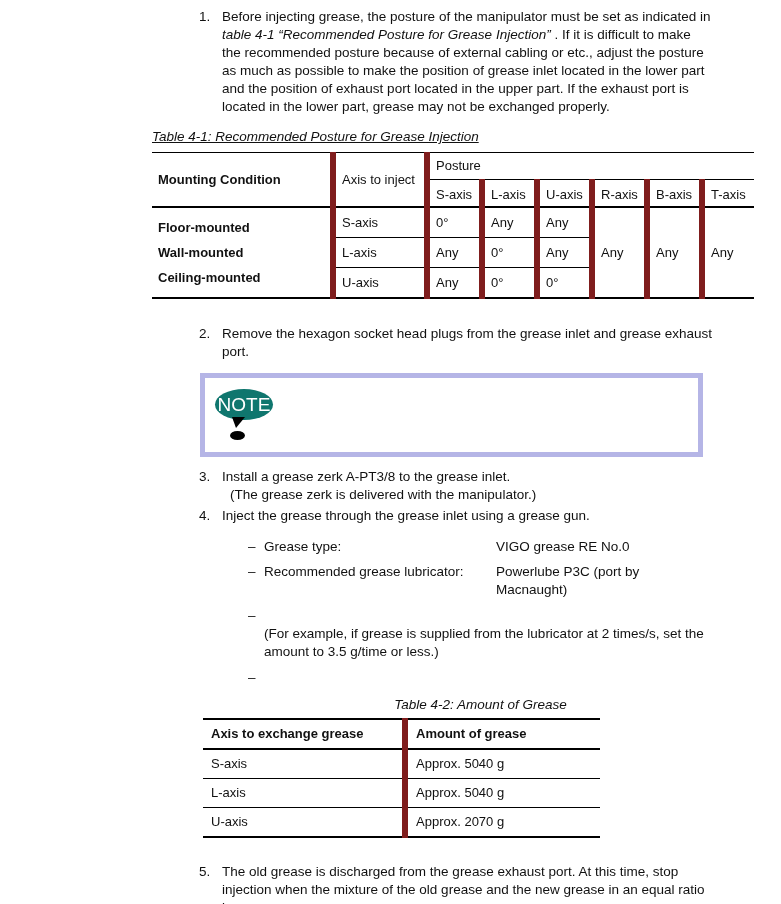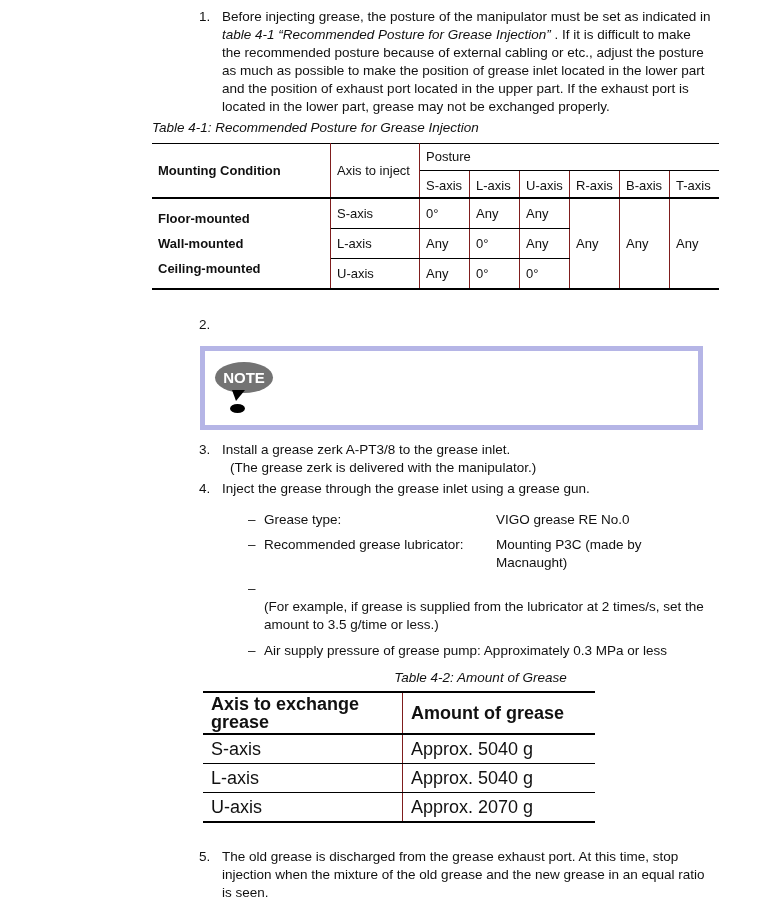--- a/index.html
+++ b/index.html
@@ -15,66 +15,66 @@
   .sbody{ width:491px; }
   .s1 { margin:8px 0 0 199px; }
   .s2 { margin:26px 0 0 199px; }
   .s3 { margin:11px 0 0 199px; }
   .s4 { margin:3px 0 0 199px; }
   .s5 { margin:25px 0 0 199px; }
   .indent2 { margin-left:8px; }
   .ital { font-style:italic; }
 
   
-  .caption { font-style:italic; margin:3px 0 0 152px; }
+  .caption { font-style:italic; margin:12px 0 0 152px;text-decoration:underline; }
   .caption2 { font-style:italic; margin:9px 0 0 180px;text-align:center; }
 
   
   table { border-collapse:collapse; }
   .t1 { margin:6px 0 0 152px; font-size:13px; }
   .t1 th, .t1 td { font-weight:normal; text-align:left; padding:2px 6px; vertical-align:middle; }
   .t1 .bold { font-weight:bold; }
-  .br  { border-right:1px solid #7f1d1d; }
+  .br  { border-right:6px solid #7f1d1d; }
   .bb1 { border-bottom:1px solid #000; }
   .bb2 { border-bottom:2px solid #000; }
   .bt1 { border-top:1px solid #000; }
   .posture { text-align:center; height:22px; }
   .hrow th { height:22px; vertical-align:bottom; }
   .t1 td { height:25px; }
   .mcell { line-height:25px; vertical-align:middle; }
   .w1 { width:166px; } .w2 { width:76px; } .wa { width:37px; }
 
   
   .note { margin:12px 0 0 200px; width:503px; box-sizing:border-box;
           border:5px solid #b5b5e6; background:#fff;
           padding:10px 12px 12px 10px; display:flex; align-items:flex-start; }
   .note-icon { flex:0 0 66px; padding-top:1px; }
-  .bubble { width:58px; height:31px; background:#737373; border-radius:50%;
-            color:#fff; font-weight:bold; font-size:15px;
+  .bubble { width:58px; height:31px; background:#0f766e; border-radius:50%;
+            color:#fff; font-weight:normal; font-size:19px;
             display:flex; align-items:center; justify-content:center; }
   .tail { width:0; height:0; border-top:11px solid #000;
           border-left:4px solid transparent; border-right:9px solid transparent;
           margin:-3px 0 0 17px; }
   .dot { width:15px; height:9px; background:#000; border-radius:50%; margin:3px 0 0 15px; }
   .note-text { margin-left:14px; width:404px; }
 
   
   .ditem { display:flex; margin-left:248px; }
   .dmark { flex:0 0 16px; }
   .dlabel { width:232px; }
   .dvalue { width:210px; }
   .dtext { width:449px; }
   .dnote { margin-left:264px; width:449px; }
   .d1 { margin-top:13px; }
   .d2 { margin-top:7px; }
   .d3 { margin-top:8px; }
   .d4 { margin-top:8px; }
 
   
-  .t2 { margin:4px 0 16px 203px; font-size:18px; }
+  .t2 { margin:4px 0 16px 203px; font-size:13px; }
   .t2 th, .t2 td { text-align:left; padding:2px 8px; height:24px; vertical-align:middle; }
   .t2 th { font-weight:bold; }
   .bt2 { border-top:2px solid #000; }
 </style>
 </head>
 <body>
 
 <div class="page">
 
   <div class="step s1">
@@ -123,20 +123,21 @@
       <td class="br bb2">U-axis</td>
       <td class="br bb2">Any</td>
       <td class="br bb2">0°</td>
       <td class="br bb2">0°</td>
     </tr>
   </tbody>
     </table>
 
   <div class="step s2">
     <div class="num">2.</div>
+    <div class="sbody">Remove the hexagon socket head plugs from the grease inlet and grease exhaust port.</div>
   </div>
 
   <div class="note">
     <div class="note-icon">
       <div class="bubble">NOTE</div>
       <div class="tail"></div>
       <div class="dot"></div>
     </div>
   </div>
 
@@ -155,31 +156,30 @@
 
   <div class="ditem d1">
     <div class="dmark">–</div>
     <div class="dlabel">Grease type:</div>
     <div class="dvalue">VIGO grease RE No.0</div>
   </div>
 
   <div class="ditem d2">
     <div class="dmark">–</div>
     <div class="dlabel">Recommended grease lubricator:</div>
-    <div class="dvalue">Mounting P3C (made by Macnaught)</div>
+    <div class="dvalue">Powerlube P3C (port by Macnaught)</div>
   </div>
 
   <div class="ditem d3">
     <div class="dmark">–</div>
   </div>
   <div class="dnote">(For example, if grease is supplied from the lubricator at 2 times/s, set the amount to 3.5 g/time or less.)</div>
 
   <div class="ditem d4">
     <div class="dmark">–</div>
-    <div class="dtext">Air supply pressure of grease pump: Approximately 0.3 MPa or less</div>
   </div>
 
   <div class="caption2">Table 4-2: Amount of Grease</div>
 
   <table class="t2">
     <tbody>
         <tr>
       <th class="bt2 br bb2" style="width:183px;">Axis to exchange grease</th>
       <th class="bt2 bb2" style="width:176px;">Amount of grease</th>
     </tr>

